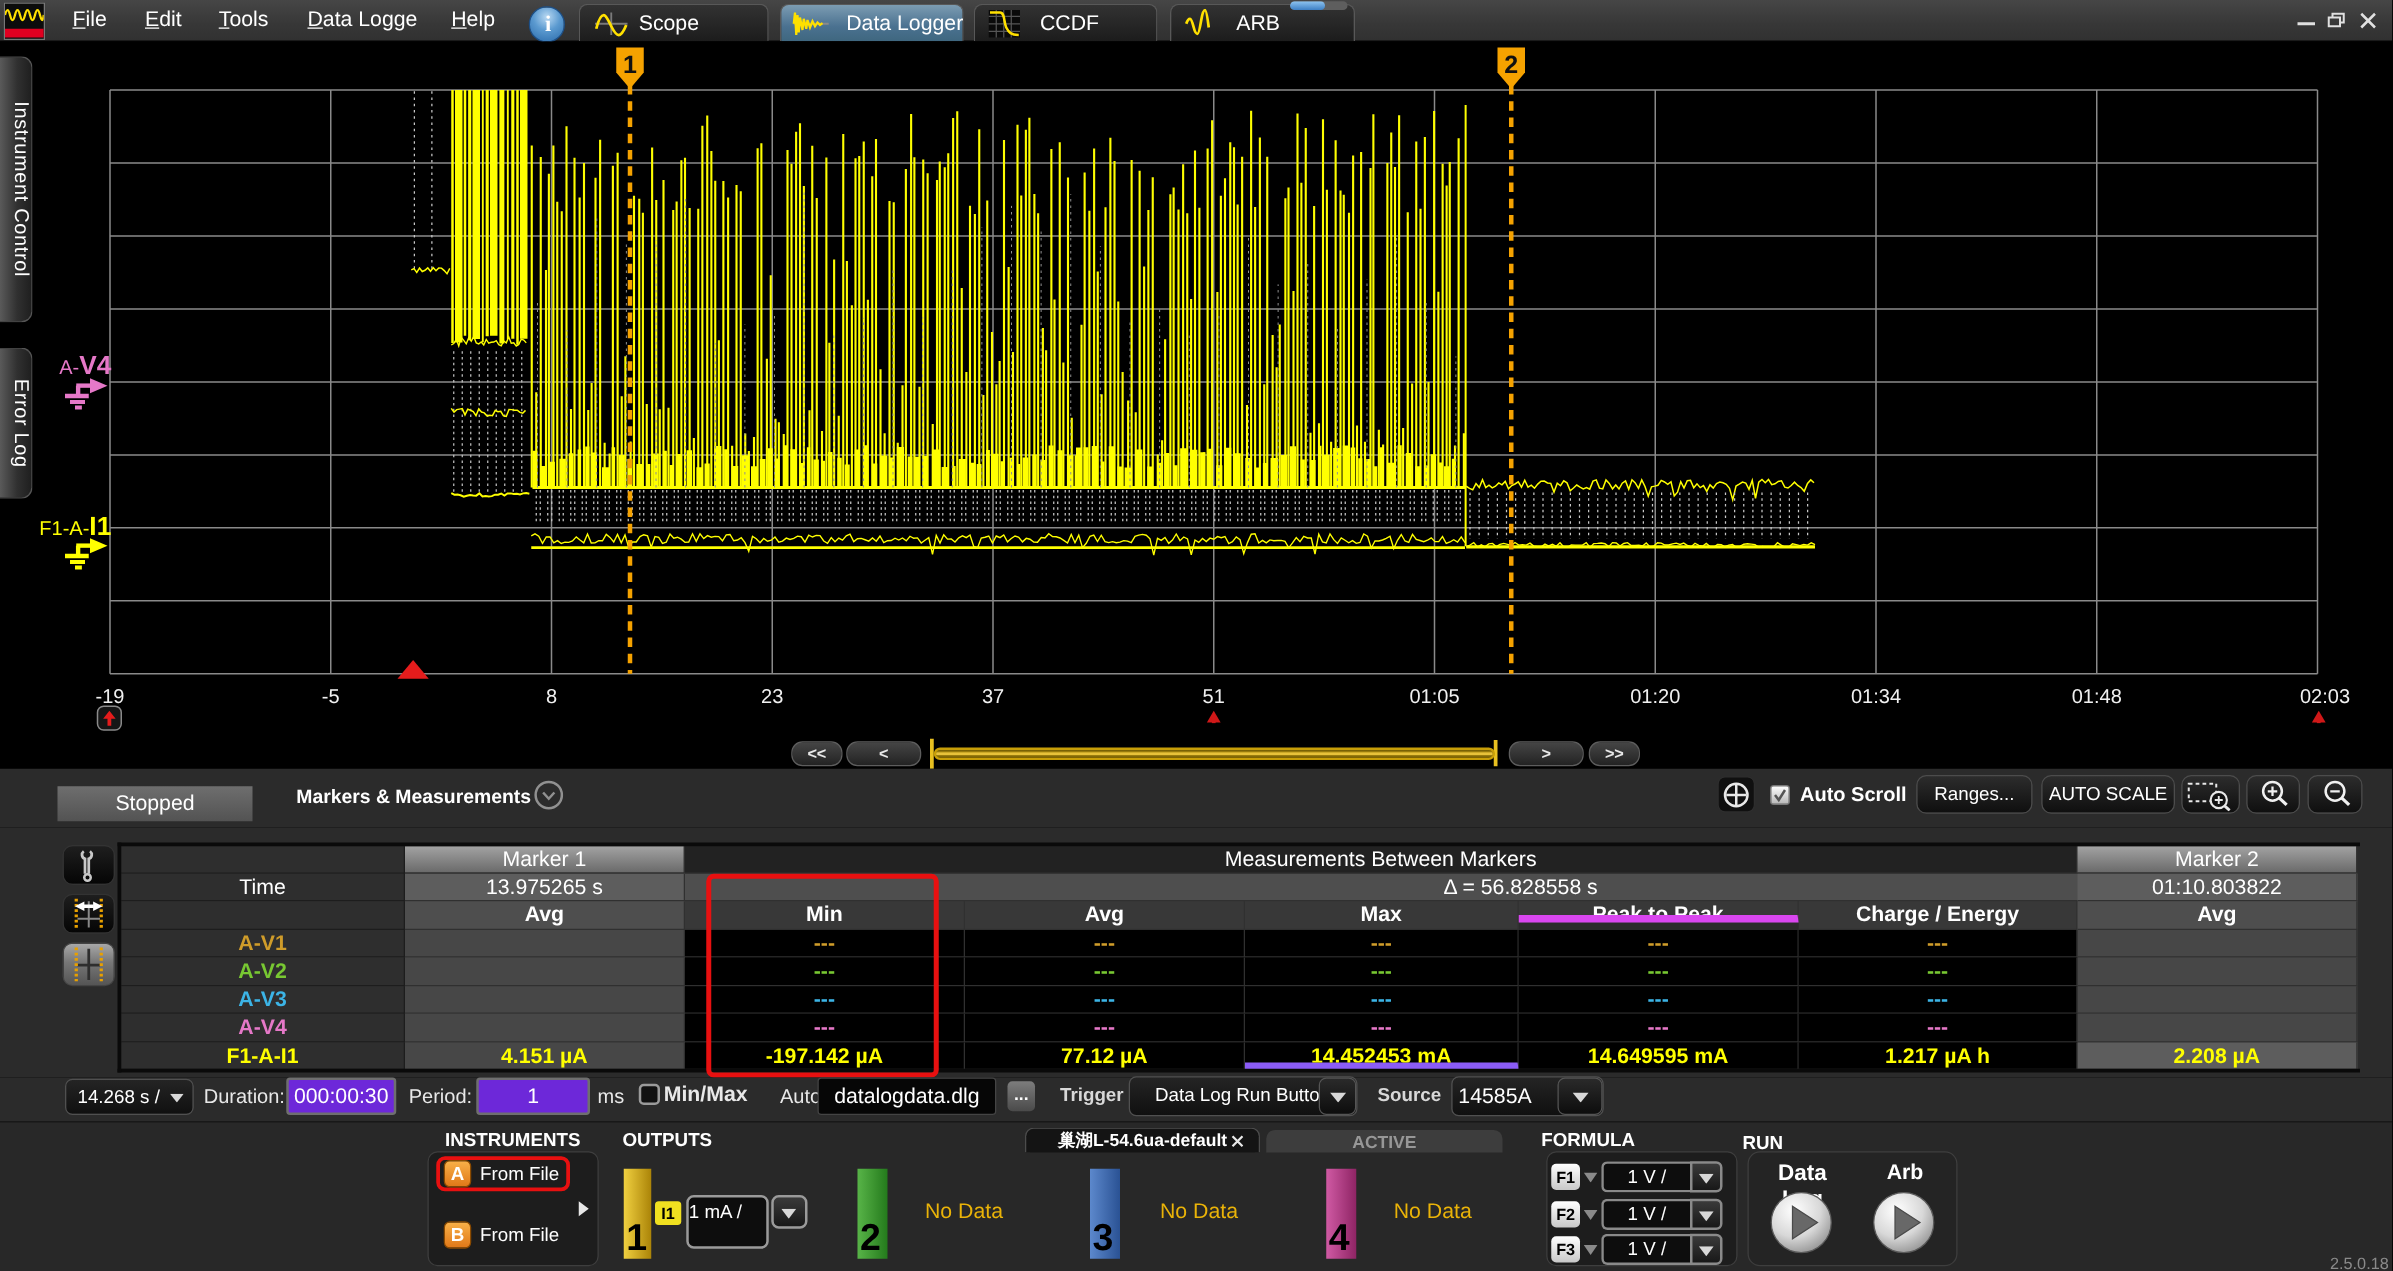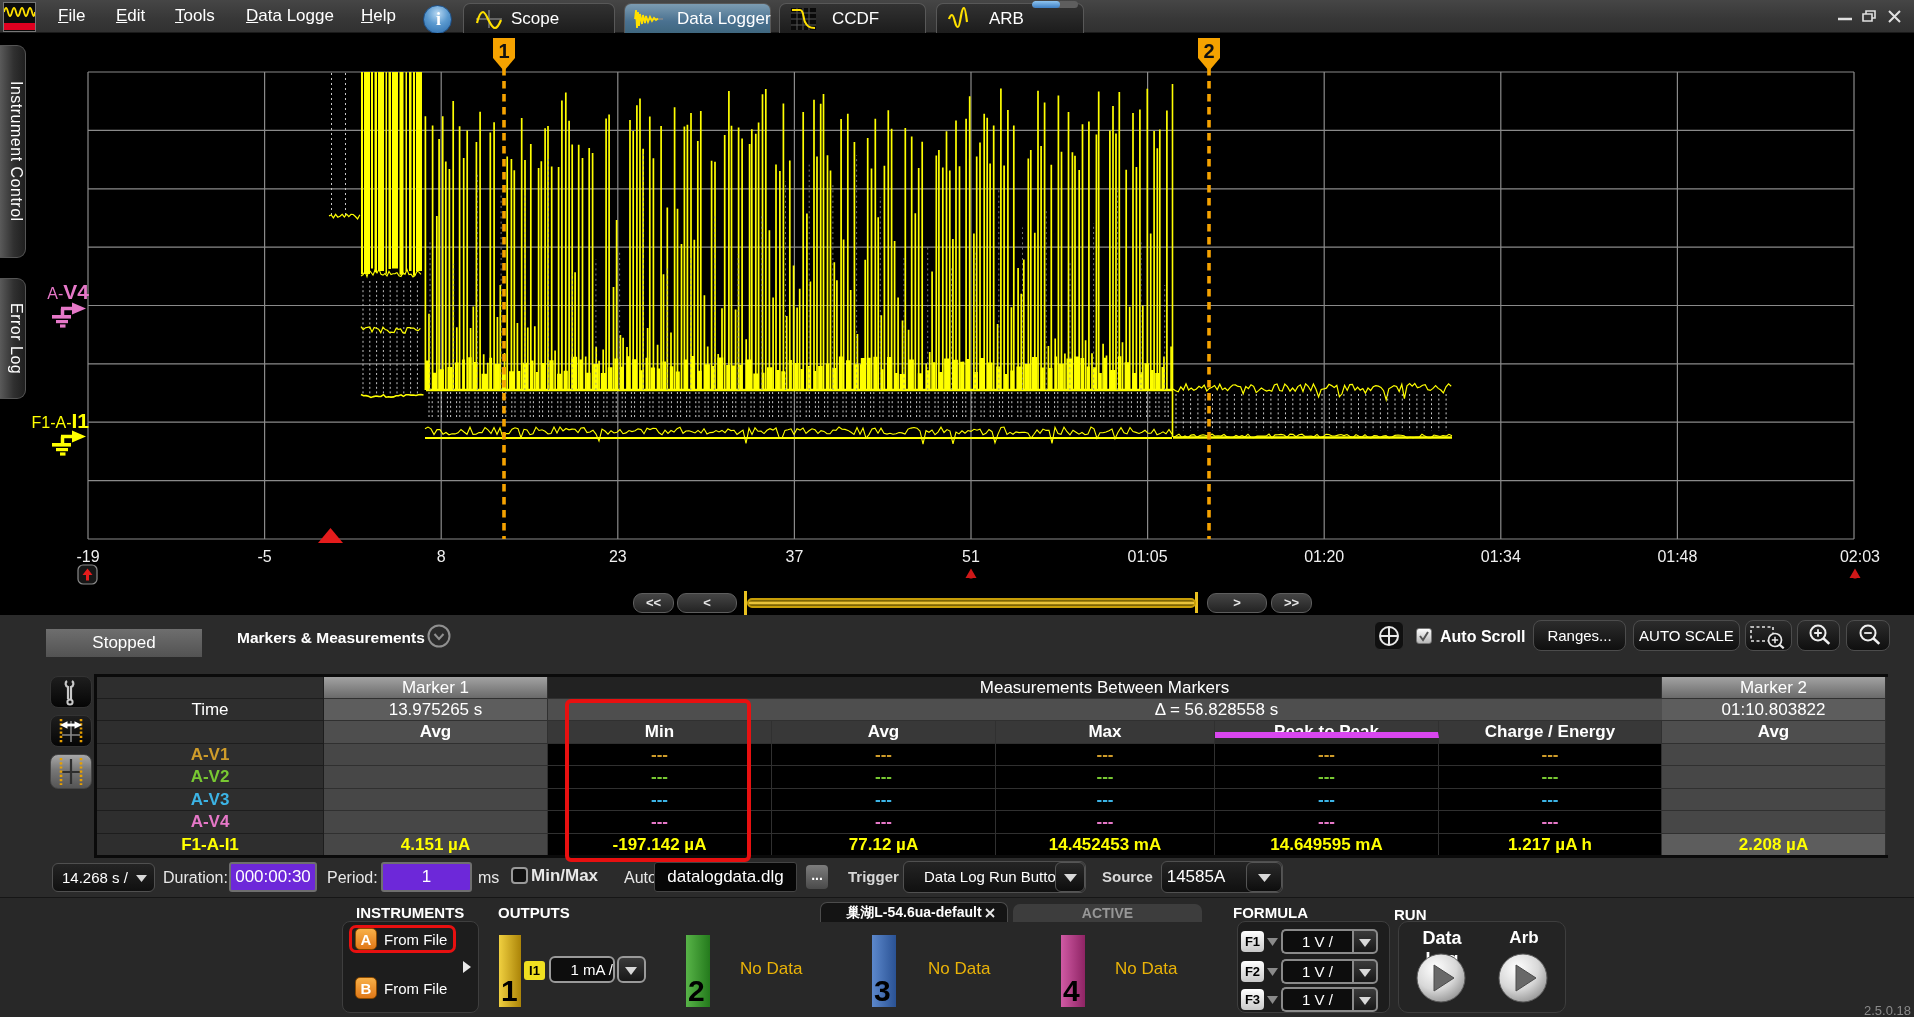--- a/index.html
+++ b/index.html
@@ -259,21 +259,21 @@
 <div class="cell" style="left:548px;top:811px;width:224px;height:22.5px;background:#000;line-height:22.5px;color:#e678c8;font-weight:700;border-right:1px solid #303030;border-bottom:1px solid #303030;">---</div>
 <div class="cell" style="left:772px;top:811px;width:224px;height:22.5px;background:#000;line-height:22.5px;color:#e678c8;font-weight:700;border-right:1px solid #303030;border-bottom:1px solid #303030;">---</div>
 <div class="cell" style="left:996px;top:811px;width:219px;height:22.5px;background:#000;line-height:22.5px;color:#e678c8;font-weight:700;border-right:1px solid #303030;border-bottom:1px solid #303030;">---</div>
 <div class="cell" style="left:1215px;top:811px;width:224px;height:22.5px;background:#000;line-height:22.5px;color:#e678c8;font-weight:700;border-right:1px solid #303030;border-bottom:1px solid #303030;">---</div>
 <div class="cell" style="left:1439px;top:811px;width:223px;height:22.5px;background:#000;line-height:22.5px;color:#e678c8;font-weight:700;border-right:1px solid #303030;border-bottom:1px solid #303030;">---</div>
 <div class="cell" style="left:1662px;top:811px;width:224px;height:22.5px;background:#474747;line-height:22.5px;color:#fff;border-right:1px solid #303030;border-bottom:1px solid #303030;"></div>
 <div class="cell" style="left:97px;top:833.5px;width:227px;height:22.5px;background:#2e2e2e;line-height:22.5px;color:#ffff00;font-weight:700;border-right:1px solid #1d1d1d;border-bottom:1px solid #1d1d1d;">F1-A-I1</div>
 <div class="cell" style="left:324px;top:833.5px;width:224px;height:22.5px;background:#474747;line-height:22.5px;color:#ffff00;font-weight:700;border-right:1px solid #303030;border-bottom:1px solid #303030;">4.151 µA</div>
 <div class="cell" style="left:548px;top:833.5px;width:224px;height:22.5px;background:#000;line-height:22.5px;color:#ffff00;font-weight:700;border-right:1px solid #303030;border-bottom:1px solid #303030;">-197.142 µA</div>
 <div class="cell" style="left:772px;top:833.5px;width:224px;height:22.5px;background:#000;line-height:22.5px;color:#ffff00;font-weight:700;border-right:1px solid #303030;border-bottom:1px solid #303030;">77.12 µA</div>
-<div class="cell" style="left:996px;top:833.5px;width:219px;height:22.5px;background:#000;line-height:22.5px;color:#ffff00;font-weight:700;border-right:1px solid #303030;border-bottom:1px solid #8b5cf6;">14.452453 mA</div>
+<div class="cell" style="left:996px;top:833.5px;width:219px;height:22.5px;background:#000;line-height:22.5px;color:#ffff00;font-weight:700;border-right:1px solid #303030;border-bottom:6px solid #8b5cf6;">14.452453 mA</div>
 <div class="cell" style="left:1215px;top:833.5px;width:224px;height:22.5px;background:#000;line-height:22.5px;color:#ffff00;font-weight:700;border-right:1px solid #303030;border-bottom:1px solid #303030;">14.649595 mA</div>
 <div class="cell" style="left:1439px;top:833.5px;width:223px;height:22.5px;background:#000;line-height:22.5px;color:#ffff00;font-weight:700;border-right:1px solid #303030;border-bottom:1px solid #303030;">1.217 µA h</div>
 <div class="cell" style="left:1662px;top:833.5px;width:224px;height:22.5px;background:#5d5d5d;line-height:22.5px;color:#ffff00;font-weight:700;border-right:1px solid #303030;border-bottom:1px solid #303030;">2.208 µA</div>
 <div class="abs" style="left:94px;top:674px;width:1794px;height:184px;border:3px solid #0a0a0a;border-right:none;pointer-events:none"></div>
 <div class="abs" style="left:565px;top:699px;width:186px;height:163px;border:4px solid #e81010;border-radius:6px"></div>
 <div class="ctrlrow"></div>
 <div class="combo" style="left:52px;top:863px;width:103px;height:29px;font-size:15px;line-height:27px;padding-left:9px">14.268 s / <svg style="position:absolute;right:7px;top:11px" width="11" height="7">
         <polygon points="0,0 11,0 5.5,7" fill="#d8d8d8"></polygon>
       </svg></div>
 <div class="lbl" style="left:163px;top:869px">Duration:</div>
@@ -310,21 +310,21 @@
 <div class="abs" style="left:355px;top:928px;width:22px;height:22px;background:linear-gradient(#f8b048,#e07818);border:1px solid #8a4a00;border-radius:5px;color:#fff;font-size:15px;font-weight:700;text-align:center;line-height:22px">A</div>
 <div class="abs" style="left:384px;top:931px;color:#fff;font-size:15px">From File</div>
 <div class="abs" style="left:355px;top:977px;width:22px;height:22px;background:linear-gradient(#f8b048,#e07818);border:1px solid #8a4a00;border-radius:5px;color:#fff;font-size:15px;font-weight:700;text-align:center;line-height:22px">B</div>
 <div class="abs" style="left:384px;top:980px;color:#fff;font-size:15px">From File</div>
 <svg class="abs" style="left:462px;top:960px" width="10" height="14">
       <polygon points="1,1 9,7 1,13" fill="#e8e8e8"></polygon>
     </svg>
 <div class="obar" style="left:499px;background:linear-gradient(90deg,#f0d040,#ab8408)"></div>
 <div class="onum" style="left:501px">1</div>
 <div class="abs" style="left:524px;top:961px;width:21px;height:19px;background:#f0e020;border-radius:3px;color:#000;font-size:13px;font-weight:700;text-align:center;line-height:19px">I1</div>
-<div class="abs" style="left:549px;top:956px;width:66px;height:27px;background:#0d0d0d;border:2px solid #9a9a9a;border-radius:6px;color:#fff;font-size:15px;text-align:right;line-height:23px">1 mA /</div>
+<div class="abs" style="left:549px;top:956px;width:66px;height:43px;background:#0d0d0d;border:2px solid #9a9a9a;border-radius:6px;color:#fff;font-size:15px;text-align:left;line-height:23px">1 mA /</div>
 <div class="abs" style="left:617px;top:956px;width:29px;height:27px;background:linear-gradient(#3a3a3a,#181818);border:2px solid #9a9a9a;border-radius:6px">
       <svg style="position:absolute;left:6px;top:9px" width="12" height="8">
         <polygon points="0,0 12,0 6,8" fill="#d8d8d8"></polygon>
       </svg>
     </div>
 <div class="obar" style="left:686px;width:24px;background:linear-gradient(90deg,#58b448,#247a1c)"></div>
 <div class="onum" style="left:688px">2</div>
 <div class="nodata" style="left:740px;top:959px">No Data</div>
 <div class="obar" style="left:872px;width:24px;background:linear-gradient(90deg,#5c88cc,#2a5294)"></div>
 <div class="onum" style="left:874px">3</div>

